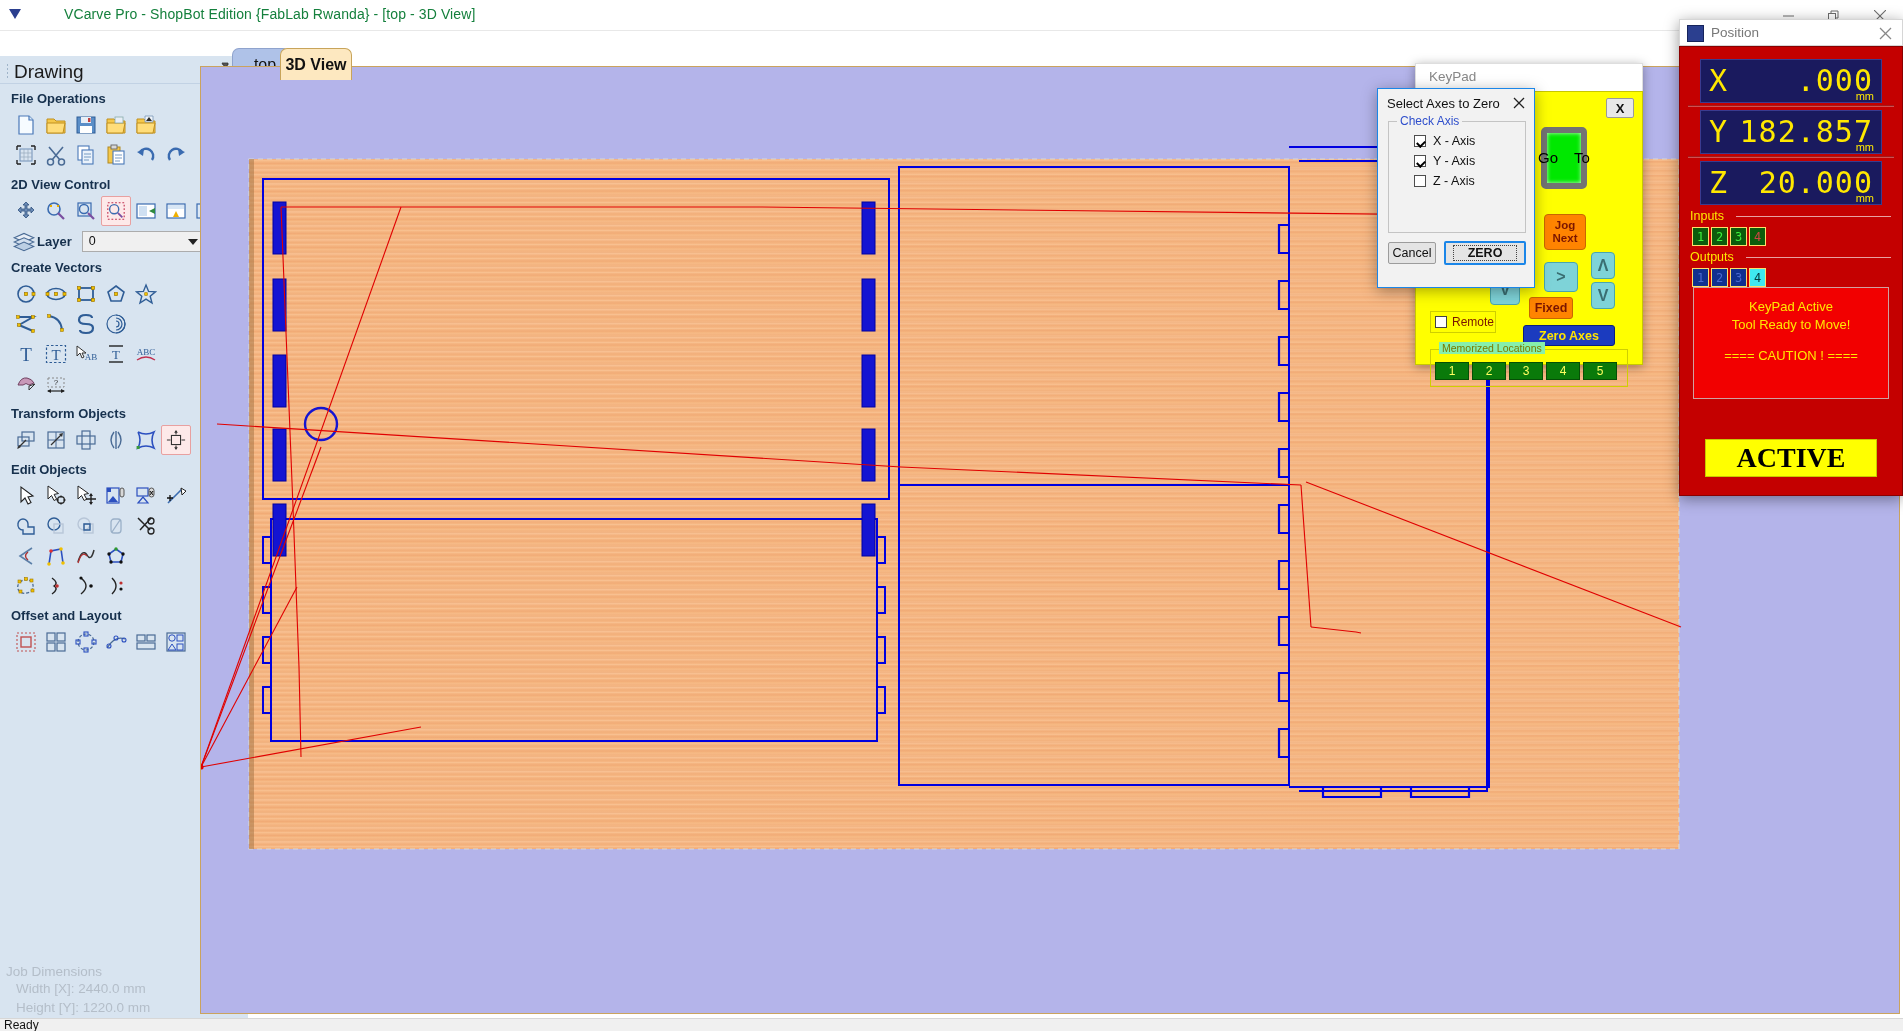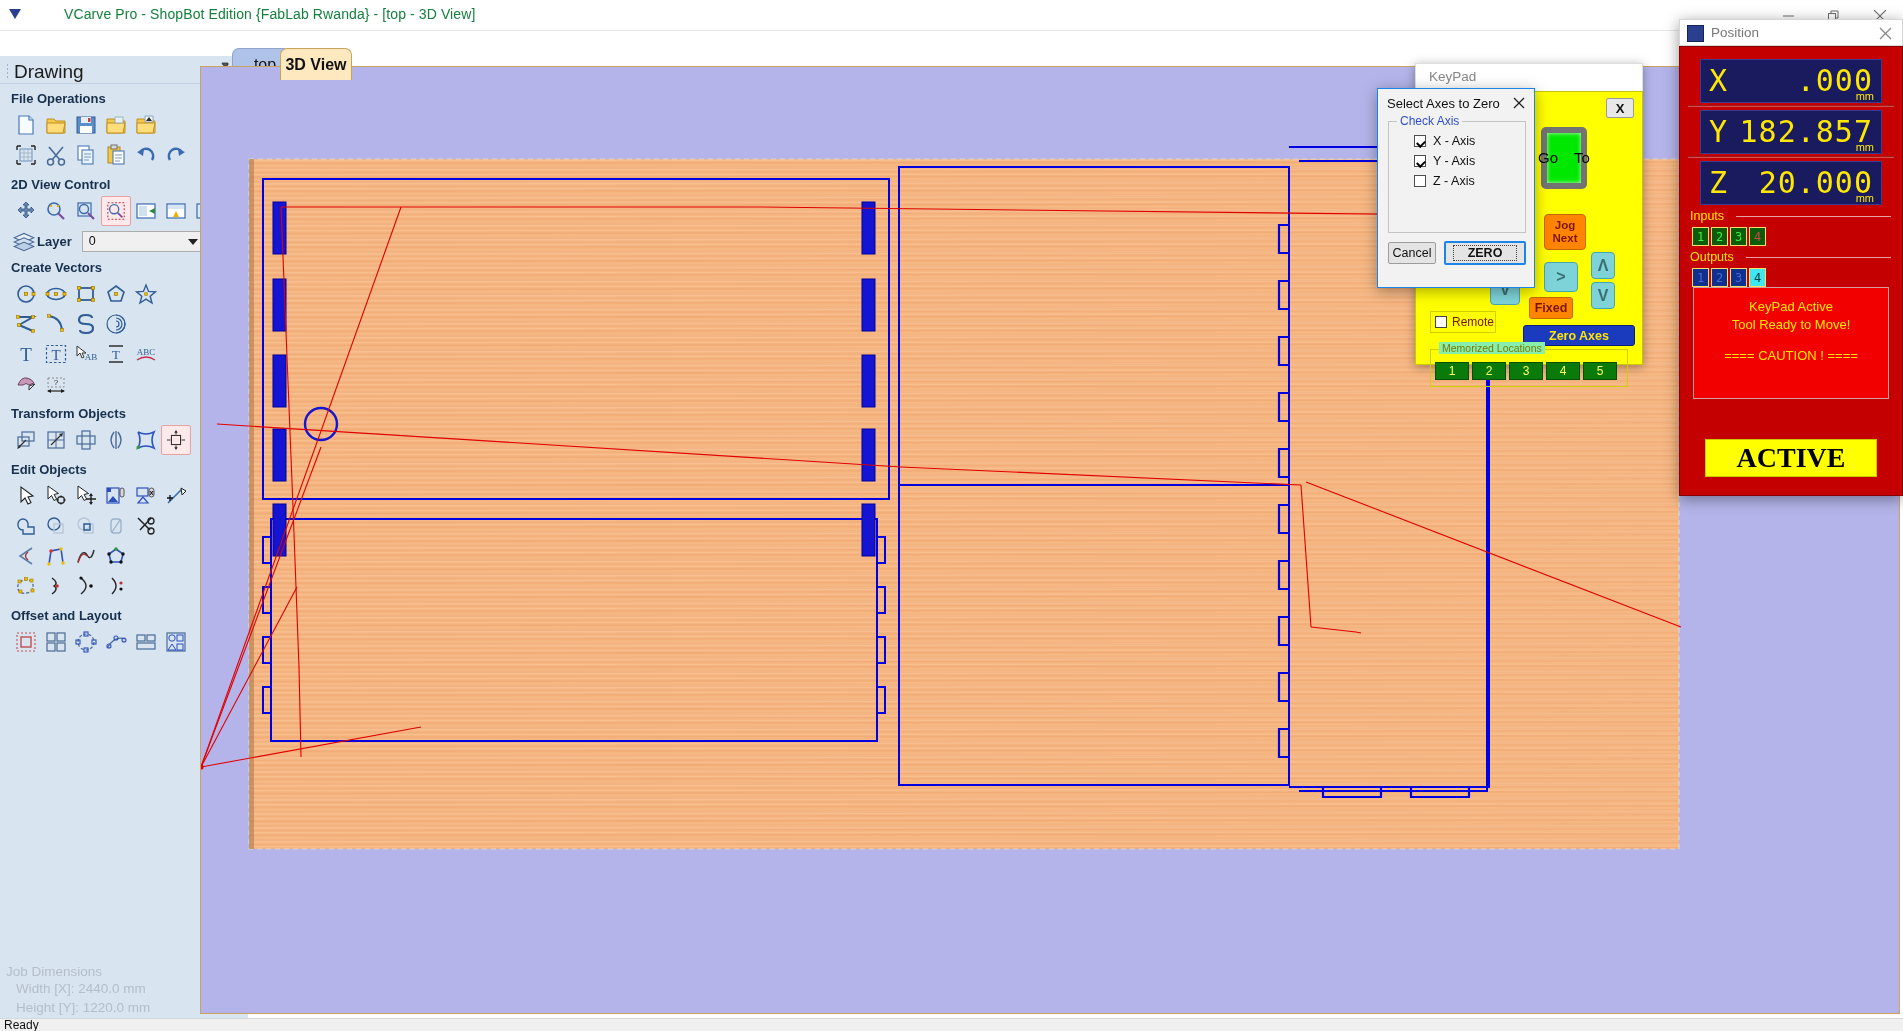--- a/index.html
+++ b/index.html
@@ -153,21 +153,21 @@
     display:flex; align-items:center; justify-content:center;
     font-size:12.5px; font-weight:bold; color:#7a1500;
   }
   .kp-remote{
     position:absolute; left:14px; top:219px; width:66px; height:22px;
     border:1px solid #cfcf00; display:flex; align-items:center;
   }
   .kp-remote .cb{ width:12px; height:12px; background:#fff; border:1px solid #444; margin:0 5px 0 4px; }
   .kp-remote .lbl{ font-size:12px; color:#7a1500; }
   .kp-zeroaxes{
-    position:absolute; left:107px; top:233px; width:112px; height:21px;
+    position:absolute; left:107px; top:233px; width:92px; height:21px;
     background:#1b3bbf; border:1px solid #0a2080; border-radius:3px;
     display:flex; align-items:center; justify-content:center;
     font-size:12.5px; font-weight:bold; color:#ffe400;text-align:center;
   }
   .kp-mem{
     position:absolute; left:14px; top:257px; width:198px; height:38px;
     border:1px solid #cfcf00;
   }
   .kp-mem .cap{ position:absolute; left:8px; top:-8px; background:#86efac;
     font-size:10.5px; color:#7a7a00; padding:0 3px; }

